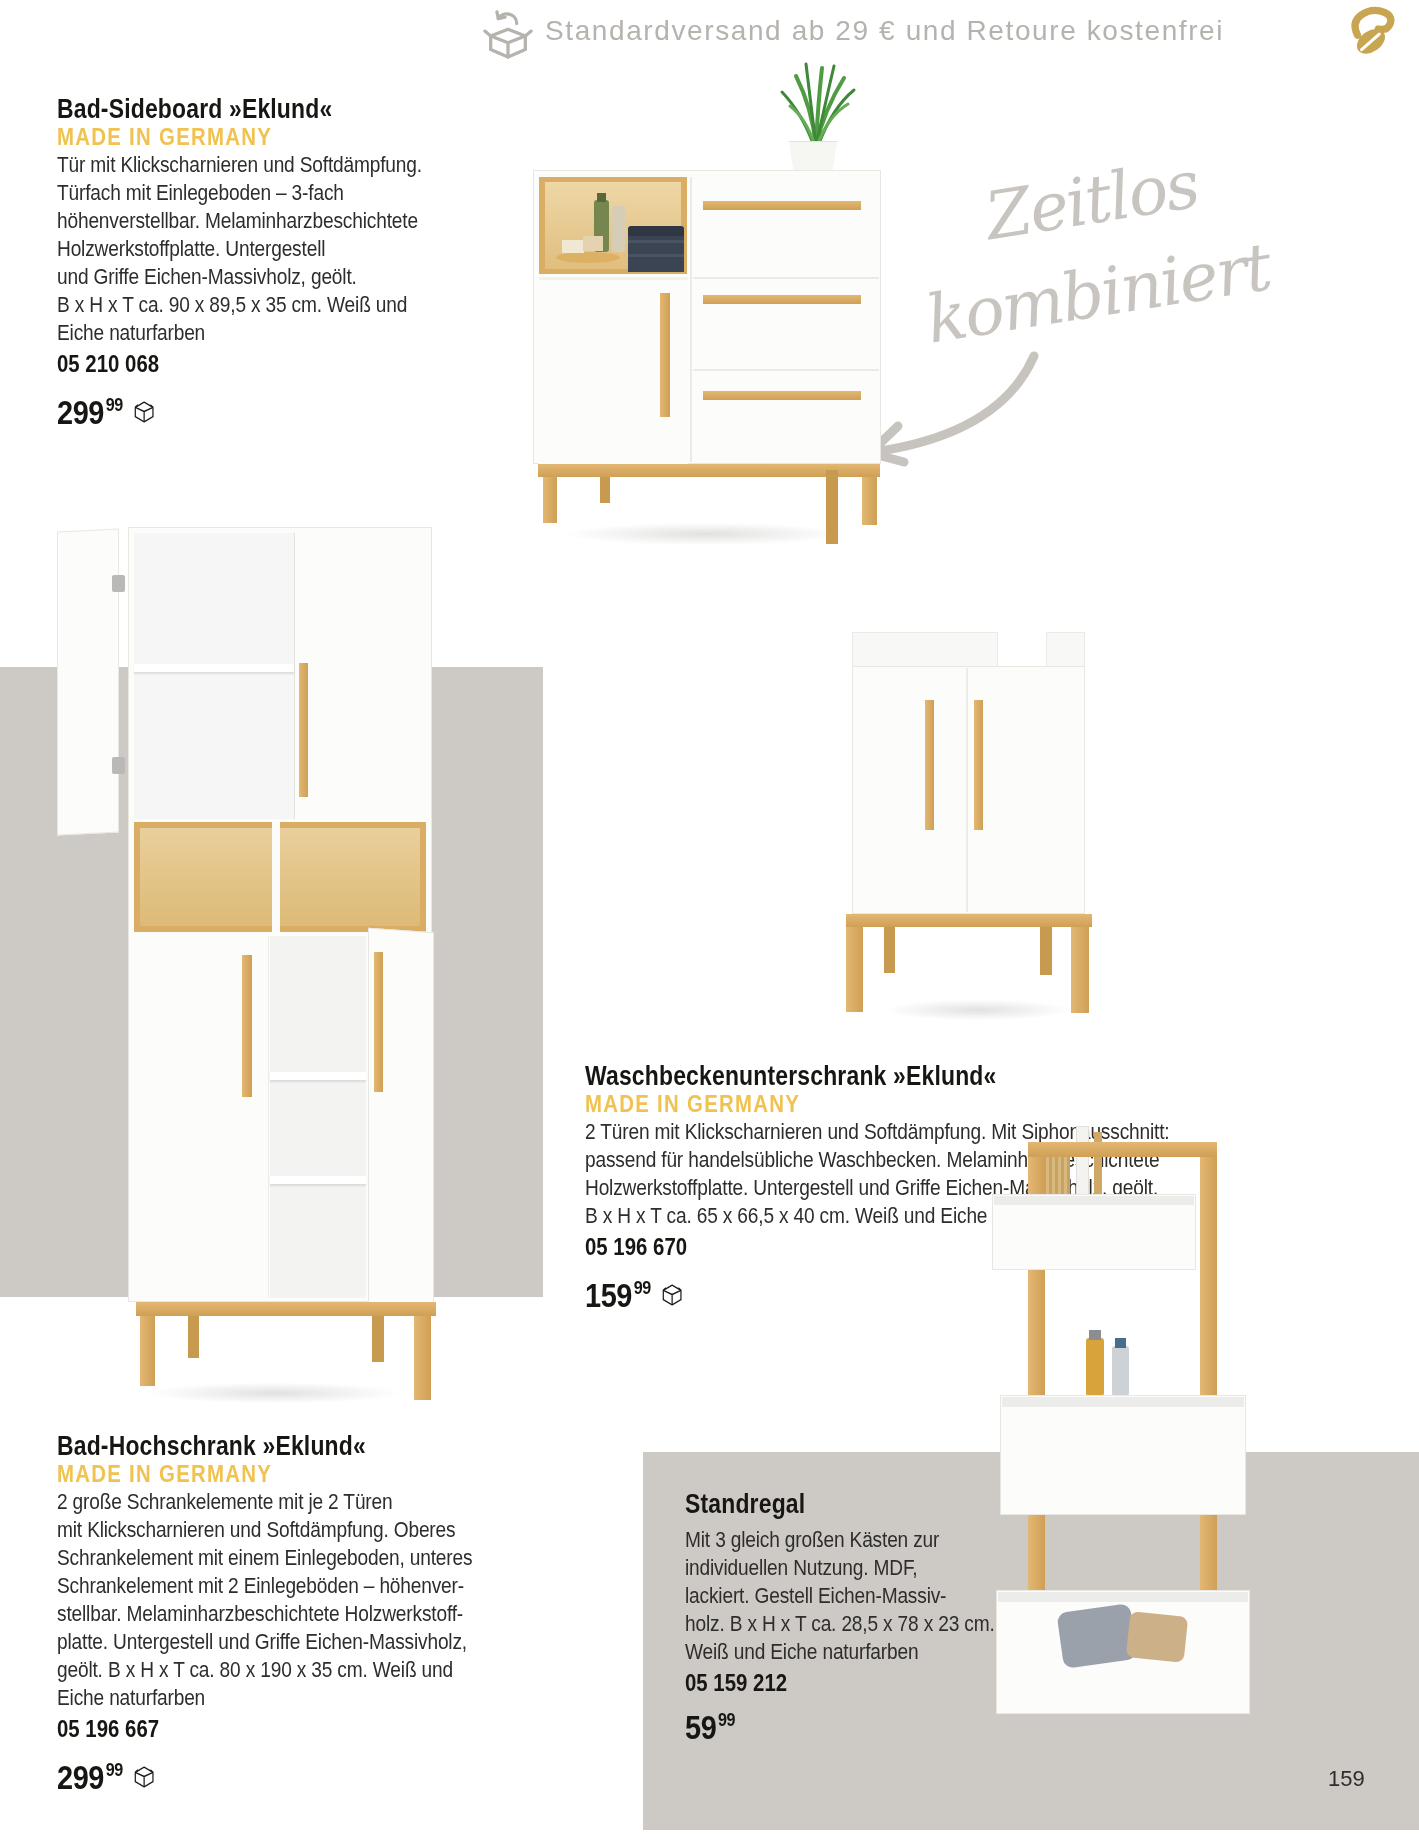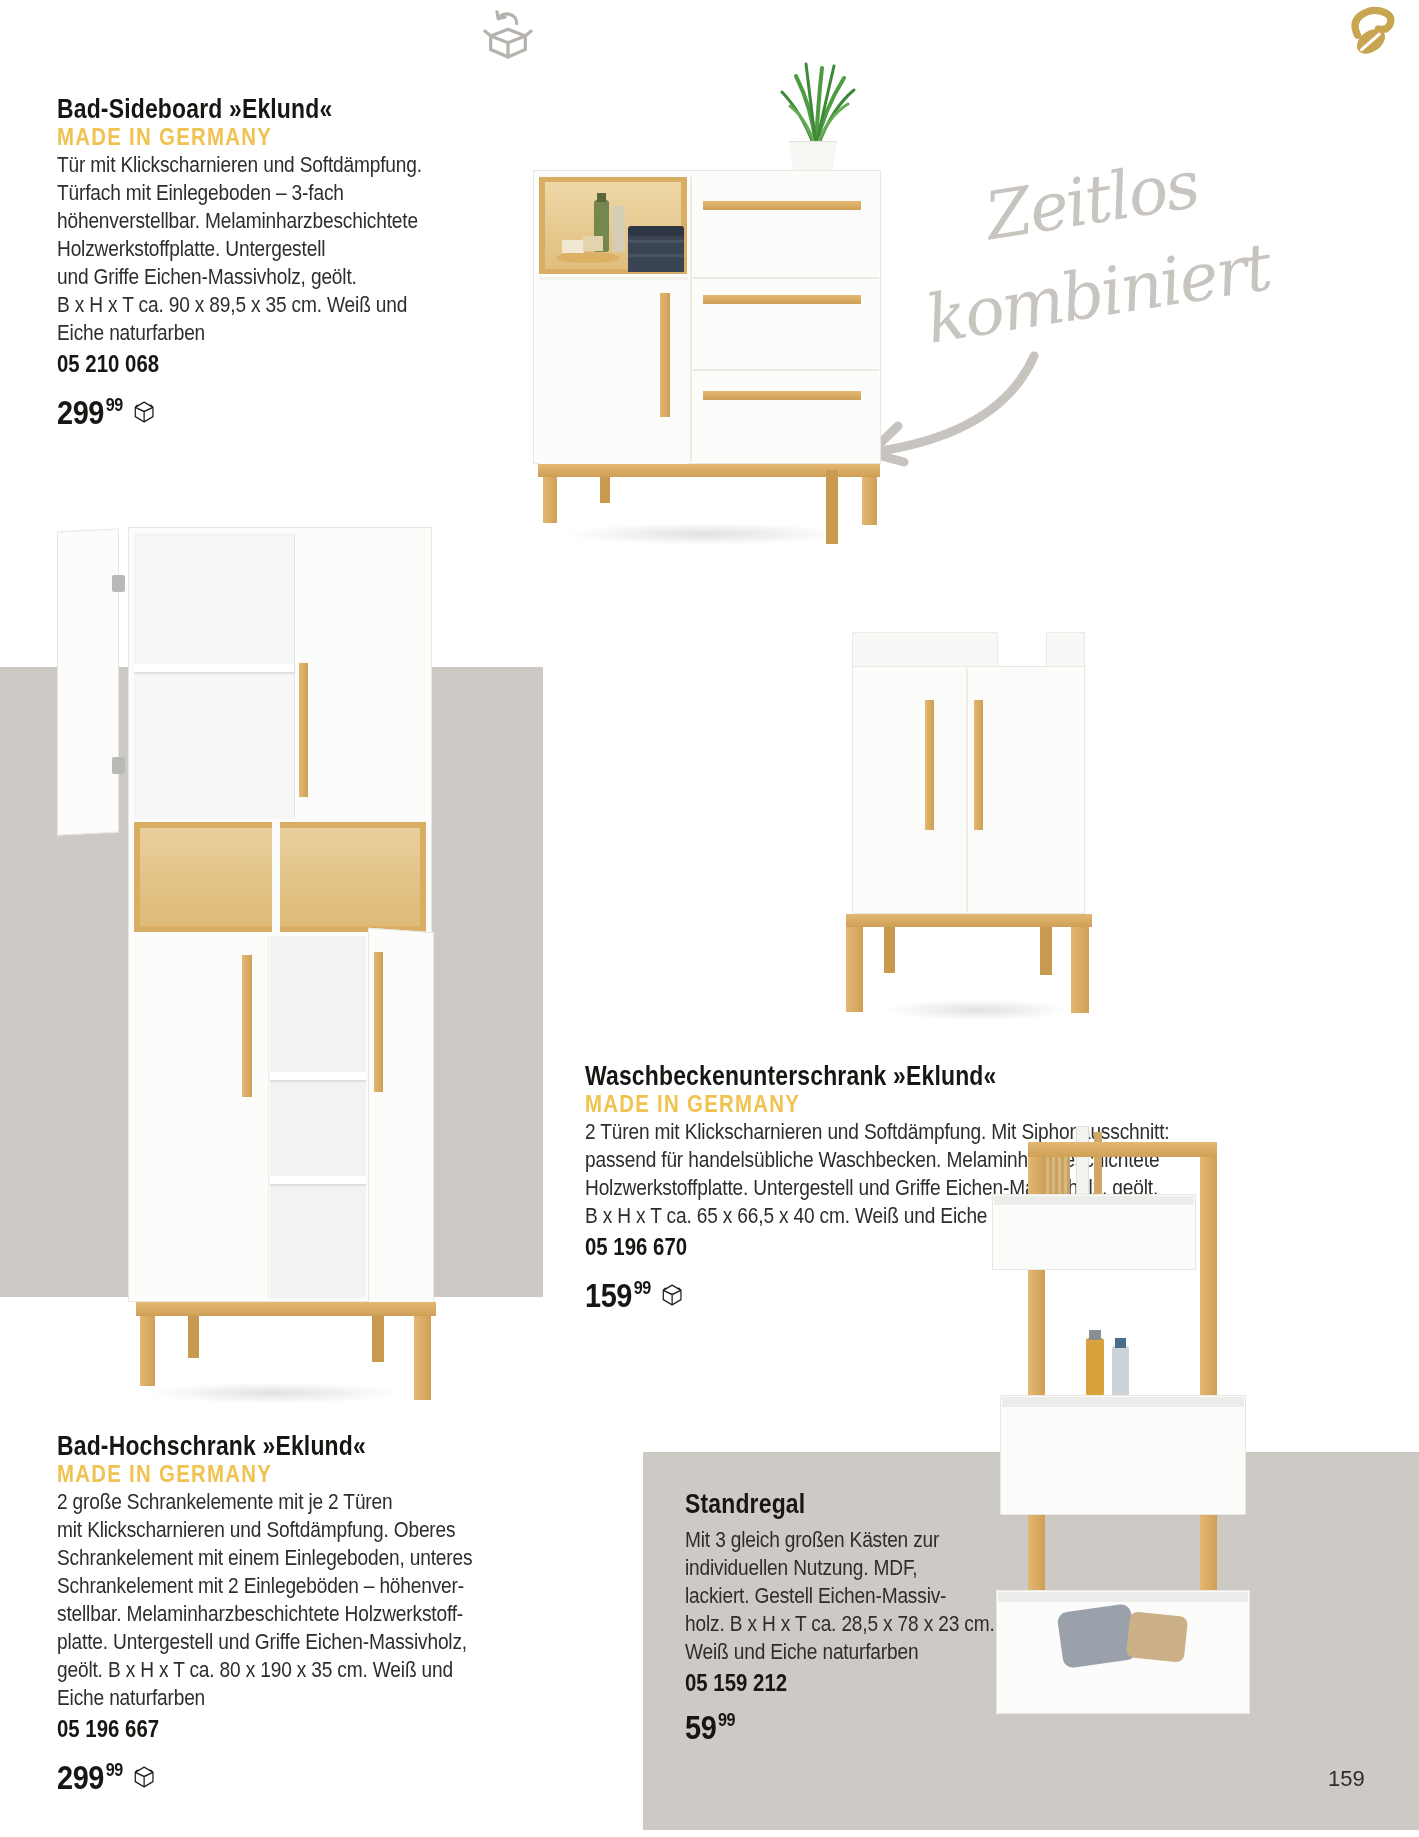--- a/index.html
+++ b/index.html
@@ -36,20 +36,21 @@
 
   <div class="s" style="left:482px;top:8px;">
     <svg width="52" height="52" viewBox="0 0 54 52" fill="none" stroke="#b6b2ad" stroke-width="3.4" stroke-linecap="round" stroke-linejoin="round">
       <path d="M9 28 L27 21 L45 28 L45 42 L27 50 L9 42 Z"></path>
       <path d="M9 28 L27 35 L45 28 M27 35 L27 50"></path>
       <path d="M9 28 L3 23 M45 28 L51 23"></path>
       <path d="M36 15 C36 4 21 2 17 10"></path>
       <path d="M17 10 l-1.5 -7 M17 10 l7 -1.5"></path>
     </svg>
   </div>
+  <div class="s hdr-text" style="left:545px;top:15px;">Standardversand ab 29 € und Retoure kostenfrei</div>
   <div class="s" style="left:1343px;top:2px;">
     <svg width="58" height="58" viewBox="0 0 56 56">
       <path d="M14 32 q-6 -12 3 -19 q11 -8 23 -3 q9 4 5 12 q-3 6 -11 4" fill="none" stroke="#c8a551" stroke-width="7" stroke-linecap="round"></path>
       <ellipse cx="27" cy="38" rx="15" ry="10" transform="rotate(-35 27 38)" fill="#c8a551"></ellipse>
       <path d="M18 46 q8 -7 17 -15" stroke="#ffffff" stroke-width="3" fill="none" stroke-linecap="round"></path>
     </svg>
   </div>
 
   <div class="s graybox" style="left:0;top:667px;width:543px;height:630px;"></div>
   <div class="s graybox" style="left:643px;top:1452px;width:776px;height:378px;"></div>

